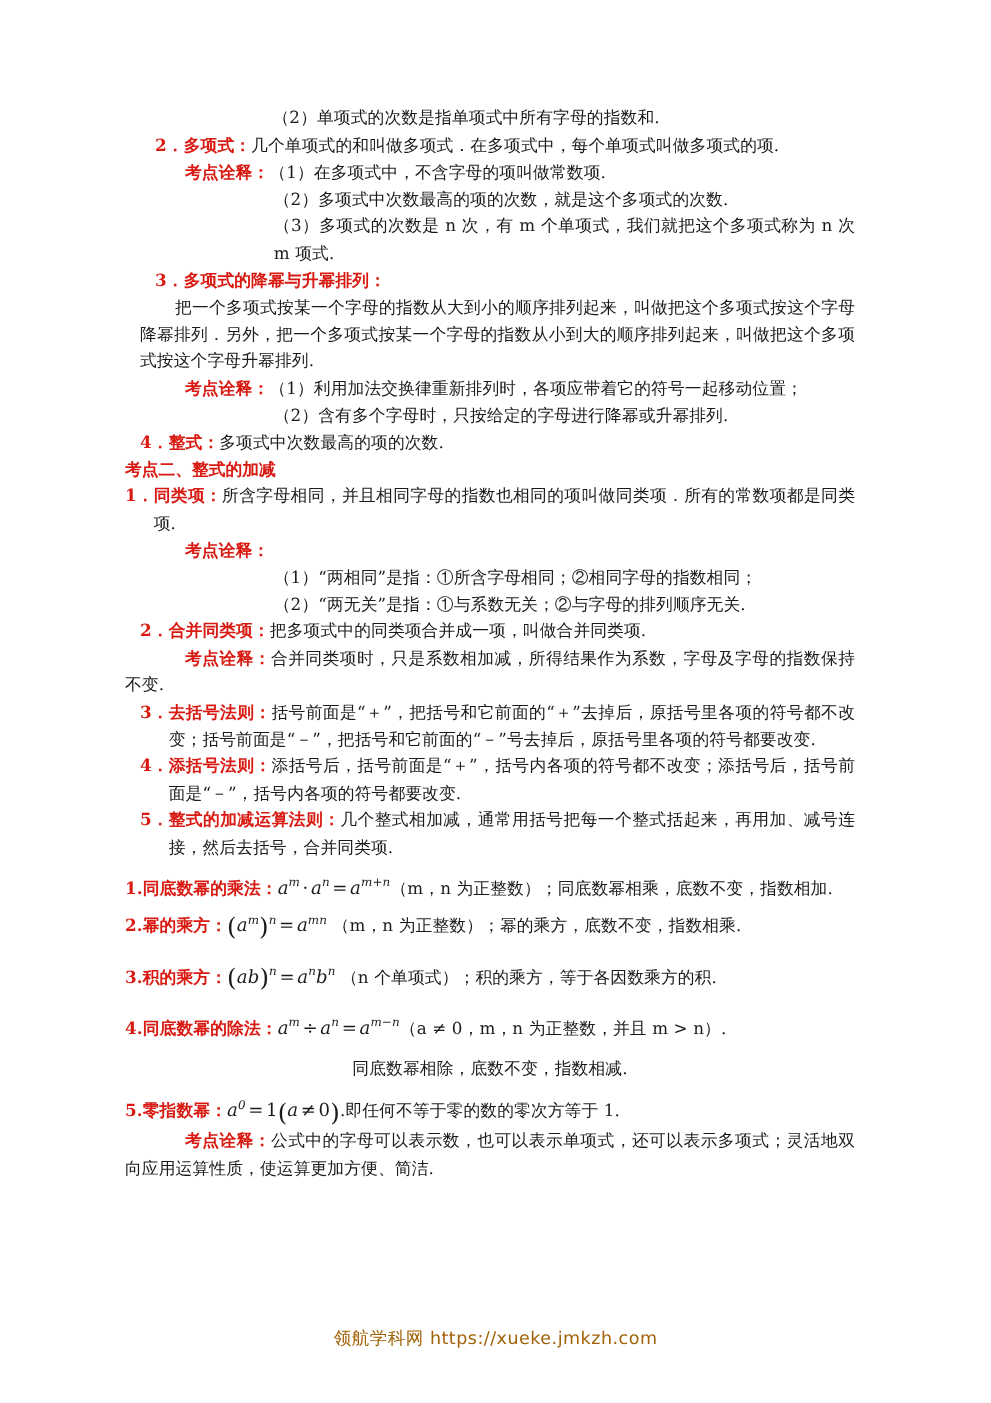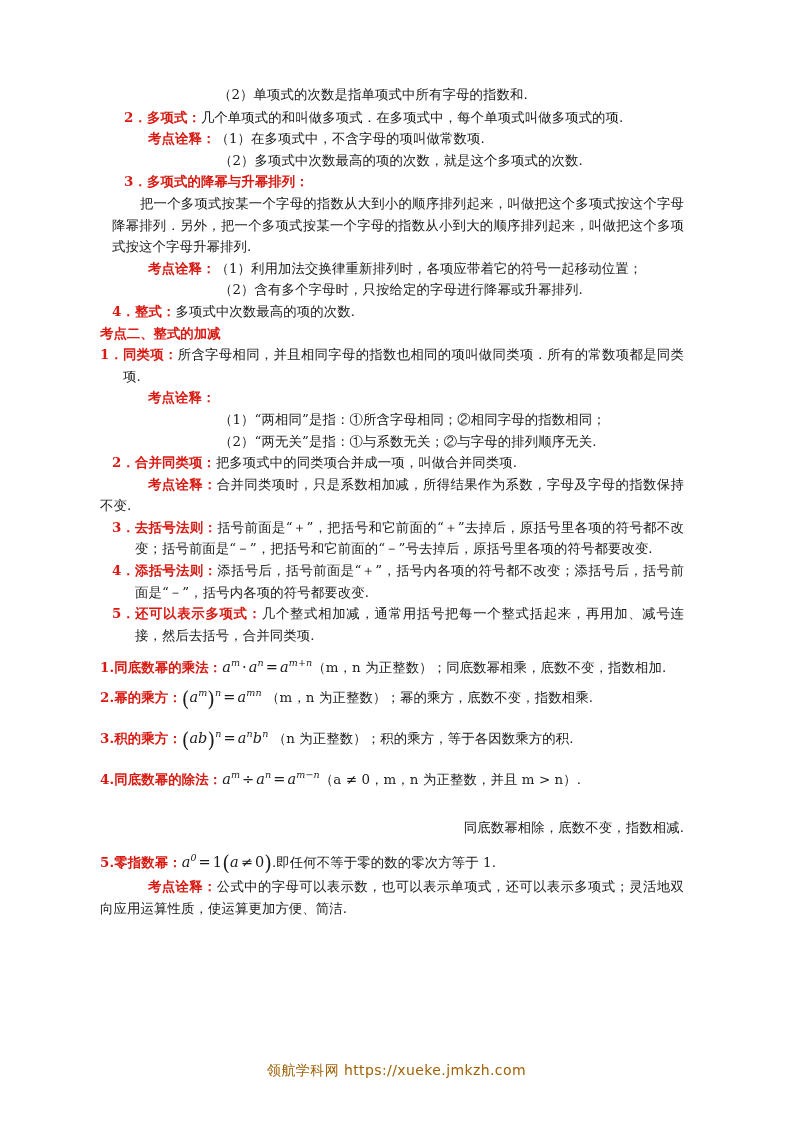--- a/index.html
+++ b/index.html
@@ -139,20 +139,23 @@
 
     <div class="p hang" style="margin-left:36px;">
       <span class="lbl redlbl">考点诠释：</span>
       <span class="txt">
         <span>（1）在多项式中，不含字母的项叫做常数项.</span>
       </span>
     </div>
     <div class="p" style="margin-left:107px;">
       <span>（2）多项式中次数最高的项的次数，就是这个多项式的次数.</span>
     </div>
+    <div class="p" style="margin-left:107px; text-indent:0;">
+      <span>（3）多项式的次数是 n 次，有 m 个单项式，我们就把这个多项式称为 n 次 m 项式.</span>
+    </div>
 
     <div class="p num-item">
       <span class="num red" style="padding-left:12px;">3．</span>
       <span class="body red">多项式的降幂与升幂排列：</span>
     </div>
 
     <div class="p ind-body">
       <span>把一个多项式按某一个字母的指数从大到小的顺序排列起来，叫做把这个多项式按这个字母降幂排列．另外，把一个多项式按某一个字母的指数从小到大的顺序排列起来，叫做把这个多项式按这个字母升幂排列.</span>
     </div>
 
@@ -215,46 +218,46 @@
     <div class="p num-item" style="margin-left:-12px;">
       <span class="num red" style="padding-left:12px;">4．</span>
       <span class="body">
         <span class="red">添括号法则：</span><span>添括号后，括号前面是“＋”，括号内各项的符号都不改变；添括号后，括号前面是“－”，括号内各项的符号都要改变.</span>
       </span>
     </div>
 
     <div class="p num-item" style="margin-left:-12px;">
       <span class="num red" style="padding-left:12px;">5．</span>
       <span class="body">
-        <span class="red">还可以表示多项式：</span><span>几个整式相加减，通常用括号把每一个整式括起来，再用加、减号连接，然后去括号，合并同类项.</span>
+        <span class="red">整式的加减运算法则：</span><span>几个整式相加减，通常用括号把每一个整式括起来，再用加、减号连接，然后去括号，合并同类项.</span>
       </span>
     </div>
 
 
     <div class="gap-md"></div>
 
     <div class="p fml-line" style="margin-left:-12px;">
       <span class="red">1.</span><span class="red">同底数幂的乘法：</span><span class="math"><span>a</span><sup>m</sup><span class="op">·</span><span>a</span><sup>n</sup><span class="op">=</span><span>a</span><sup>m+n</sup></span><span>（m，n 为正整数）；</span><span>同底数幂相乘，底数不变，指数相加.</span>
     </div>
 
     <div class="gap-sm"></div>
 
     <div class="p fml-line" style="margin-left:-12px; ">
       <span class="red">2.</span><span class="red">幂的乘方：</span><span class="math"><span class="paren">(</span><span>a</span><sup>m</sup><span class="paren">)</span><sup>n</sup><span class="op">=</span><span>a</span><sup>mn</sup></span>&nbsp;<span>（m，n 为正整数）；</span><span>幂的乘方，底数不变，指数相乘.</span>
     </div>
 
     <div class="p fml-line" style="margin-left:-12px; margin-top:14px;">
-      <span class="red">3.</span><span class="red">积的乘方：</span><span class="math"><span class="paren">(</span><span>ab</span><span class="paren">)</span><sup>n</sup><span class="op">=</span><span>a</span><sup>n</sup><span>b</span><sup>n</sup></span>&nbsp;<span>（n 为正整数）；</span><span>积的乘方，等于各因数乘方的积.</span>
+      <span class="red">3.</span><span class="red">积的乘方：</span><span class="math"><span class="paren">(</span><span>ab</span><span class="paren">)</span><sup>n</sup><span class="op">=</span><span>a</span><sup>n</sup><span>b</span><sup>n</sup></span>&nbsp;<span>（n 个单项式）；</span><span>积的乘方，等于各因数乘方的积.</span>
     </div>
 
     <div class="p fml-line" style="margin-left:-12px; margin-top:14px;">
       <span class="red">4.</span><span class="red">同底数幂的除法：</span><span class="math"><span>a</span><sup>m</sup><span class="op">÷</span><span>a</span><sup>n</sup><span class="op">=</span><span>a</span><sup>m−n</sup></span><span>（a ≠ 0，m，n 为正整数，并且 m &gt; n）.</span>
     </div>
 
-    <div class="p" style="margin-left:-12px; margin-top:24px; text-align:right;">
+    <div class="p" style="margin-left:-12px; margin-top:8px; text-align:center;">
       <span>同底数幂相除，底数不变，指数相减.</span>
     </div>
 
     <div class="p fml-line" style="margin-left:-12px; margin-top:10px;">
       <span class="red">5.</span><span class="red">零指数幂：</span><span class="math"><span>a</span><sup>0</sup><span class="op">=</span><span class="rm">1</span><span class="paren">(</span><span>a</span><span class="op rm">≠</span><span class="rm">0</span><span class="paren">)</span></span><span>.</span><span>即任何不等于零的数的零次方等于 1.</span>
     </div>
 
     <div class="p" style="margin-left:-12px; text-indent:48px;">
       <span class="redlbl">考点诠释：</span><span>公式中的字母可以表示数，也可以表示单项式，还可以表示多项式；灵活地双向应用运算性质，使运算更加方便、简洁.</span>
     </div>

